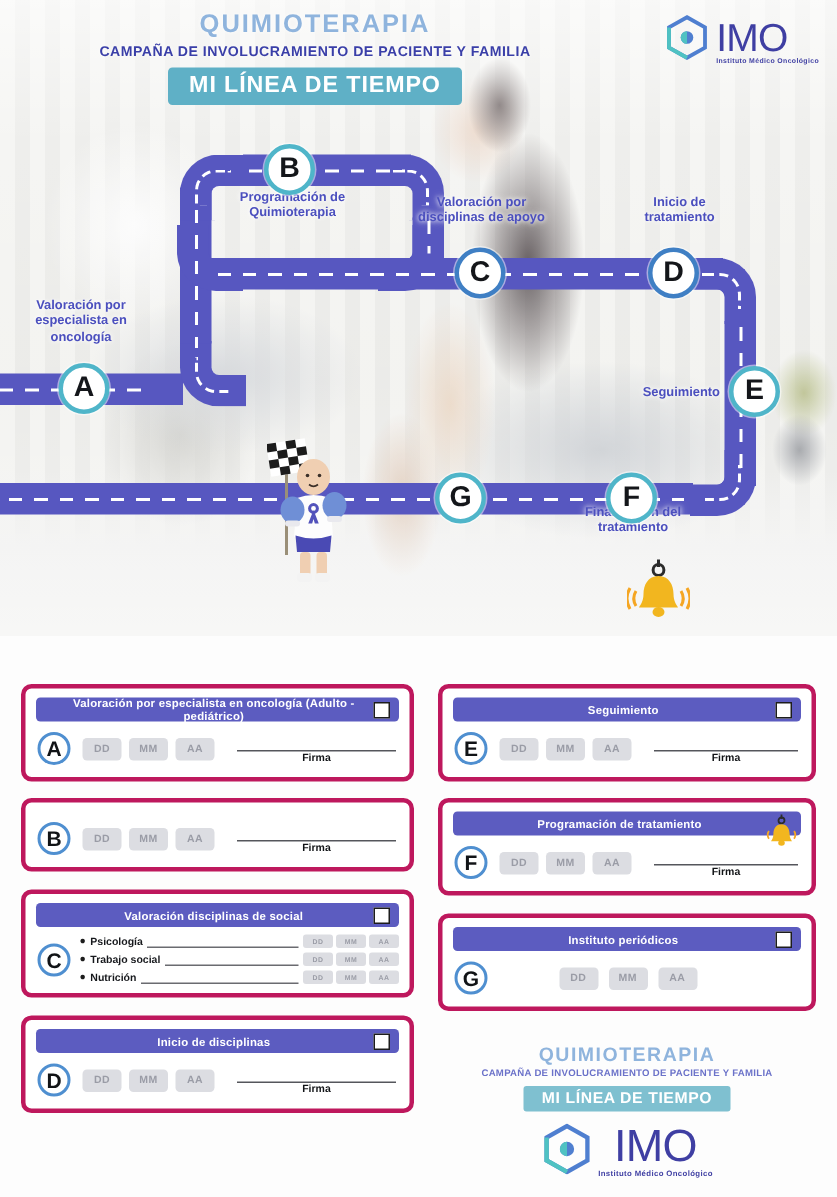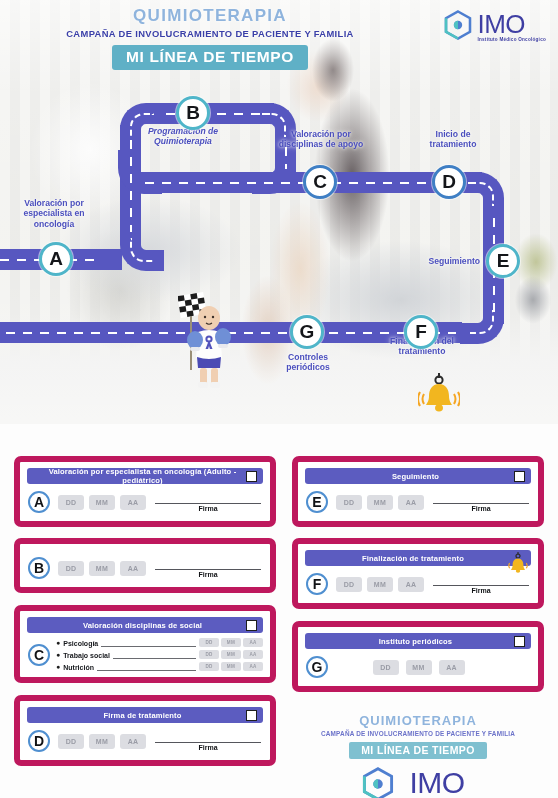--- a/index.html
+++ b/index.html
@@ -138,21 +138,21 @@
   .forms {
     position: absolute; left: 0; top: 424px;
     width: 558px; height: 374px;
     background: #fdfdfd;
   }
   .col { position: absolute; }
   .col-left  { left: 14px;  width: 262px; }
   .col-right { left: 292px; width: 252px; }
 
   .card {
-    border: 6px solid #be185d;
+    border: 3px solid #be185d;
     border-radius: 7px;
     background: #ffffff;
     padding: 6px 7px 6px;
     margin-bottom: 11px;
   }
   .card-bar {
     background: #5c5cc0;
     border-radius: 3px;
     height: 16px;
     display: flex; align-items: center;
@@ -288,21 +288,21 @@
   <div class="dash-h" style="left:6px; top:331.5px; width:450px;"></div>
 
   <div class="node" style="left:39px; top:242px;">
     <span>A</span>
   </div>
   <div class="node-label" style="left:6px; top:198px; width:96px;">Valoración por<br>especialista en<br>oncología</div>
 
   <div class="node" style="left:176px; top:96px;">
     <span>B</span>
   </div>
-  <div class="node-label" style="left:128px; top:126px; width:110px;font-style:italic;">Programación de<br>Quimioterapia</div>
+  <div class="node-label" style="left:140px; top:126px; width:110px;">Programación de<br>Quimioterapia</div>
 
   <div class="node blue" style="left:303px; top:165px;">
     <span>C</span>
   </div>
   <div class="node-label" style="left:263px; top:129px; width:116px;">Valoración por<br>disciplinas de apoyo</div>
 
   <div class="node blue" style="left:432px; top:165px;">
     <span>D</span>
   </div>
   <div class="node-label" style="left:408px; top:129px; width:90px;">Inicio de<br>tratamiento</div>
@@ -313,21 +313,20 @@
   <div class="node-label" style="left:404px; top:256px; width:76px; text-align:right;">Seguimiento</div>
 
   <div class="node" style="left:404px; top:315px;">
     <span>F</span>
   </div>
   <div class="node-label" style="left:374px; top:336px; width:96px;">Finalización del<br>tratamiento</div>
 
   <div class="node" style="left:290px; top:315px;">
     <span>G</span>
   </div>
-  <div class="node-label" style="left:262px; top:352px; width:92px;">Controles<br>periódicos</div>
 
   <div class="mascot">
     <svg width="58" height="104" viewBox="0 0 58 104">
 
       <rect x="12" y="18" width="2" height="64" fill="#9a8f78"></rect>
 
       <g>
         <rect x="1" y="6" width="26" height="22" fill="#ffffff" transform="rotate(-9 14 17)"></rect>
         <g transform="rotate(-9 14 17)">
           <rect x="1" y="6" width="6.5" height="5.5" fill="#1c1c1c"></rect>
@@ -455,21 +454,21 @@
               <span class="date-box sm">MM</span>
               <span class="date-box sm">AA</span>
             </span>
           </span>
         </span>
       </div>
     </div>
 
     <div class="card">
       <div class="card-bar">
-        <span class="card-title">Firma de tratamiento</span>
+        <span class="card-title">Inicio de disciplinas</span>
         <span class="chk"></span>
       </div>
       <div class="card-body">
         <span class="letter-badge">D</span>
         <span class="date-group">
           <span class="date-box">DD</span>
           <span class="date-box">MM</span>
           <span class="date-box">AA</span>
         </span>
         <span class="sign">
@@ -496,21 +495,21 @@
         </span>
         <span class="sign" style="width:98px;">
           <span class="sign-line" style="display:block;"></span>
           <span class="sign-label" style="display:block;">Firma</span>
         </span>
       </div>
     </div>
 
     <div class="card" style="margin-bottom:12px; position:relative;">
       <div class="card-bar">
-        <span class="card-title">Finalización de tratamiento</span>
+        <span class="card-title">Programación de tratamiento</span>
         <span style="width:18px; flex:0 0 auto; position:relative;">
           <svg width="22" height="26" viewBox="0 0 22 26" style="position:absolute; left:-2px; top:-7px;">
             <path d="M11 1 v3" stroke="#2b2b2b" stroke-width="1.2" fill="none"></path>
             <circle cx="11" cy="5" r="2" fill="none" stroke="#2b2b2b" stroke-width="1.2"></circle>
             <path d="M11 7.5 c-3.8 0 -5.4 3.2 -5.4 6.5 c0 2.7 -1 3.8 -1.6 4.9 h14 c-.6 -1.1 -1.6 -2.2 -1.6 -4.9 c0 -3.3 -1.6 -6.5 -5.4 -6.5 Z" fill="#f2b61f"></path>
             <ellipse cx="11" cy="20" rx="2.2" ry="1.8" fill="#f2b61f"></ellipse>
             <path d="M2.6 12 q-1.6 2.6 0 5.2" stroke="#f5a623" stroke-width="1.2" fill="none"></path>
             <path d="M19.4 12 q1.6 2.6 0 5.2" stroke="#f5a623" stroke-width="1.2" fill="none"></path>
           </svg>
         </span>

